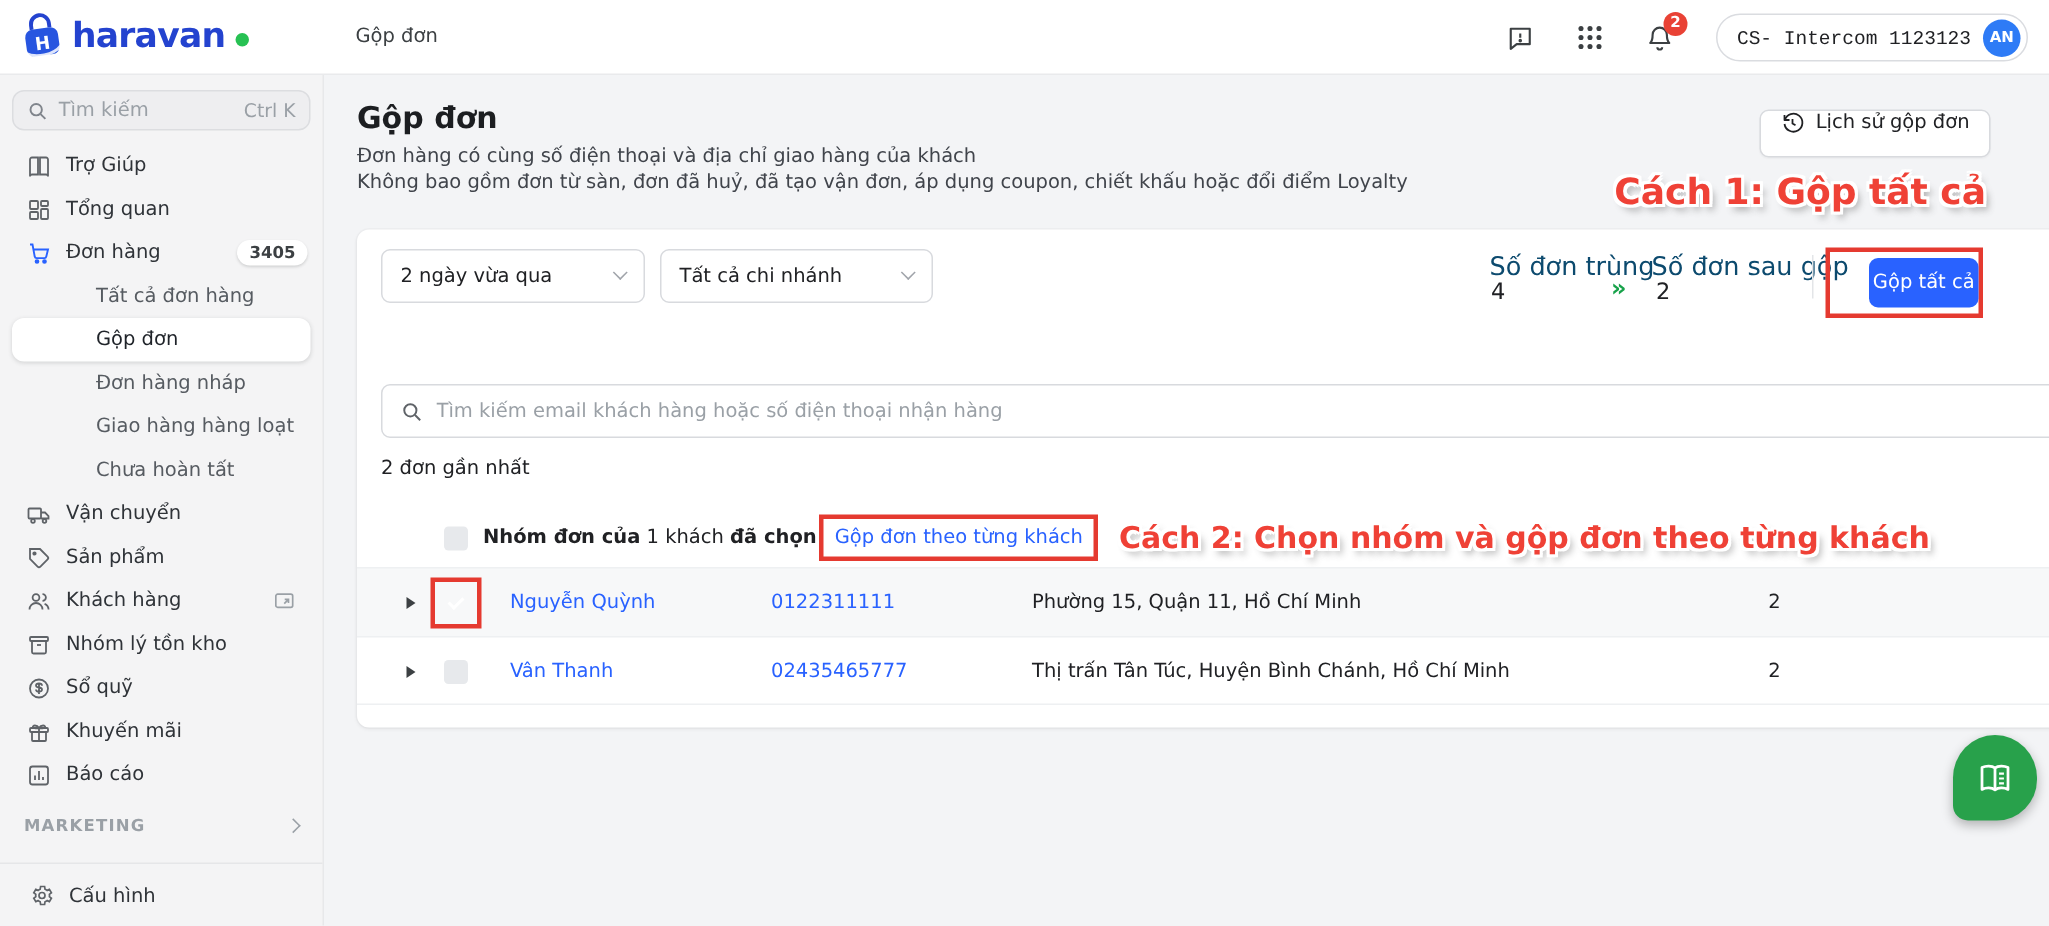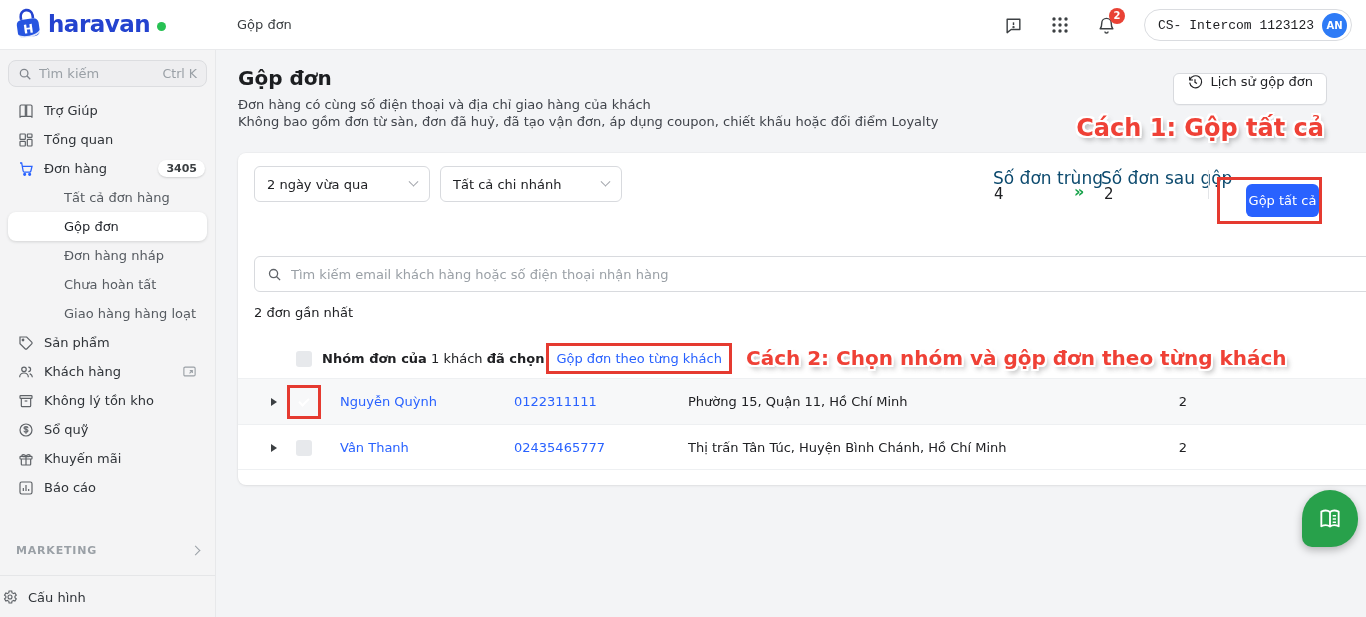--- a/index.html
+++ b/index.html
@@ -44,21 +44,21 @@
   .count-badge { margin-left:auto; background:#fff; border-radius:10px; padding:2px 8px; font-size:11px;
     font-weight:700; color:#3c4043; box-shadow:0 1px 2px rgba(60,64,67,.2); }
   .trail-icon { margin-left:auto; margin-right:8px; }
   .side-section { position:absolute; left:0; right:0; top:489px; height:22px; display:flex;
     align-items:center; padding:0 16px; color:#9aa0a6; font-size:11px; font-weight:700;
     letter-spacing:.8px; cursor:pointer; }
   .side-section .chev { margin-left:auto; width:7px; height:7px; border-right:1.6px solid #9aa0a6;
     border-bottom:1.6px solid #9aa0a6; transform:rotate(-45deg); }
   .side-divider { position:absolute; left:0; right:0; top:525px; height:1px; background:#e5e6e8; }
   .side-config { position:absolute; left:0; right:0; top:532px; height:30px; display:flex;
-    align-items:center; padding:0 2px; font-size:13px; color:#2f3338; cursor:pointer; }
+    align-items:center; padding:0 20px; font-size:13px; color:#2f3338; cursor:pointer; }
   .side-config .nicon { width:16px; margin-right:10px; }
 
   
   .main { position:absolute; left:217px; top:50px; right:0; bottom:0; }
   .page-title { position:absolute; left:21px; top:16px; font-size:20px; font-weight:600; color:#1c1e21; }
   .page-desc1 { position:absolute; left:21px; top:47px; font-size:13px; color:#40444b; }
   .page-desc2 { position:absolute; left:21px; top:64px; font-size:13px; color:#40444b; }
   .history-btn { position:absolute; top:23px; right:39px; height:32px; padding:0 13px; background:#fff;
     border:1px solid #d8dade; border-radius:6px; display:flex; align-items:flex-start; gap:7px;
     font-size:13px; color:#202124; cursor:pointer; box-shadow:0 1px 1px rgba(0,0,0,.03); }
@@ -74,21 +74,21 @@
     cursor:pointer; }
   .dd1 { left:16px; width:176px; } .dd2 { left:202px; width:182px; }
   .dd-caret { margin-left:auto; width:7px; height:7px; border-right:1.4px solid #a0a4aa;
     border-bottom:1.4px solid #a0a4aa; transform:rotate(45deg) translate(-2px,-2px); }
   .stat-label { position:absolute; top:15px; font-size:17px; color:#0c4a6e; }
   .stat-value { position:absolute; top:32px; font-size:15px; color:#202124; }
   .sl1 { left:755px; } .sv1 { left:756px; } .sl2 { left:863px; } .sv2 { left:866px; }
   .stat-arrow { position:absolute; left:836px; top:29px; font-size:16px; font-weight:700; color:#17a24a; }
   .vdiv { position:absolute; left:970px; top:17px; width:1px; height:29px; background:#e3e5e8; }
   .redbox { border:3px solid #e53a30; }
-  .redbox-btn { position:absolute; left:979px; top:24px; width:105px; height:47px; display:flex;
+  .redbox-btn { position:absolute; left:979px; top:12px; width:105px; height:47px; display:flex;
     align-items:center; justify-content:flex-start;padding-left:26px; }
   .merge-all-btn { width:91px; height:33px; background:#2962ff; color:#fff; border:none; border-radius:6px;
     font-size:13px; font-family:inherit; cursor:pointer; }
   .tabs { position:absolute; left:0; right:0; top:56px; height:32px; display:flex; gap:24px;
     padding-left:16px; border-bottom:1px solid #e7e9eb; }
   .tab { font-size:13px; color:#5f6368; display:flex; align-items:center; cursor:pointer;
     border-bottom:2px solid transparent; }
   .tab.active { color:#202124; border-bottom-color:#2962ff; }
   .search-row { position:absolute; left:16px; right:16px; top:103px; height:36px; border:1px solid #d8dade;
     border-radius:6px; display:flex; align-items:center; padding:0 12px; gap:9px; }
@@ -229,24 +229,35 @@
     <div class="nav-item nav-sub">
       <span>Tất cả đơn hàng</span>
     </div>
     <div class="nav-item nav-sub active">
       <span>Gộp đơn</span>
     </div>
     <div class="nav-item nav-sub">
       <span>Đơn hàng nháp</span>
     </div>
     <div class="nav-item nav-sub">
+      <span>Giao hàng hàng loạt</span>
+    </div>
+    <div class="nav-item nav-sub">
       <span>Chưa hoàn tất</span>
     </div>
-    <div class="nav-item nav-sub">
-      <span>Giao hàng hàng loạt</span>
+    <div class="nav-item">
+      <span class="nicon">
+        <svg width="16" height="16" viewBox="0 0 24 24" fill="none" stroke="#5f6368" stroke-width="1.8">
+          <rect x="1.5" y="6" width="12.5" height="10" rx="1"></rect>
+            <path d="M14 10h4l3.5 3.5V16H14"></path>
+          <circle cx="6" cy="18.5" r="1.8"></circle>
+            <circle cx="17.5" cy="18.5" r="1.8"></circle>
+        </svg>
+      </span>
+      <span>Vận chuyển</span>
     </div>
     <div class="nav-item">
       <span class="nicon">
         <svg width="16" height="16" viewBox="0 0 24 24" fill="none" stroke="#5f6368" stroke-width="1.8">
           <path d="M20.6 13.4 13.4 20.6a2 2 0 0 1-2.8 0L3 13V3h10l7.6 7.6a2 2 0 0 1 0 2.8z"></path>
           <circle cx="7.5" cy="7.5" r="1.2" fill="#5f6368"></circle>
         </svg>
       </span>
       <span>Sản phẩm</span>
     </div>
@@ -267,21 +278,21 @@
       </span>
     </div>
     <div class="nav-item">
       <span class="nicon">
         <svg width="16" height="16" viewBox="0 0 24 24" fill="none" stroke="#5f6368" stroke-width="1.8">
           <rect x="3" y="4" width="18" height="4" rx="1"></rect>
             <path d="M5 8v11a1.5 1.5 0 0 0 1.5 1.5h11A1.5 1.5 0 0 0 19 19V8"></path>
           <line x1="10" y1="12" x2="14" y2="12"></line>
         </svg>
       </span>
-      <span>Không lý tồn kho</span>
+      <span>Nhóm lý tồn kho</span>
     </div>
     <div class="nav-item">
       <span class="nicon">
         <svg width="16" height="16" viewBox="0 0 24 24" fill="none" stroke="#5f6368" stroke-width="1.8">
           <circle cx="12" cy="12" r="9"></circle>
           <path d="M12 6.5v11M15 9.2c0-1.3-1.3-2.2-3-2.2s-3 .8-3 2 1.1 1.8 3 2 3 .9 3 2.1-1.3 2.1-3 2.1-3-.9-3-2.2"></path>
         </svg>
       </span>
       <span>Sổ quỹ</span>
     </div>

